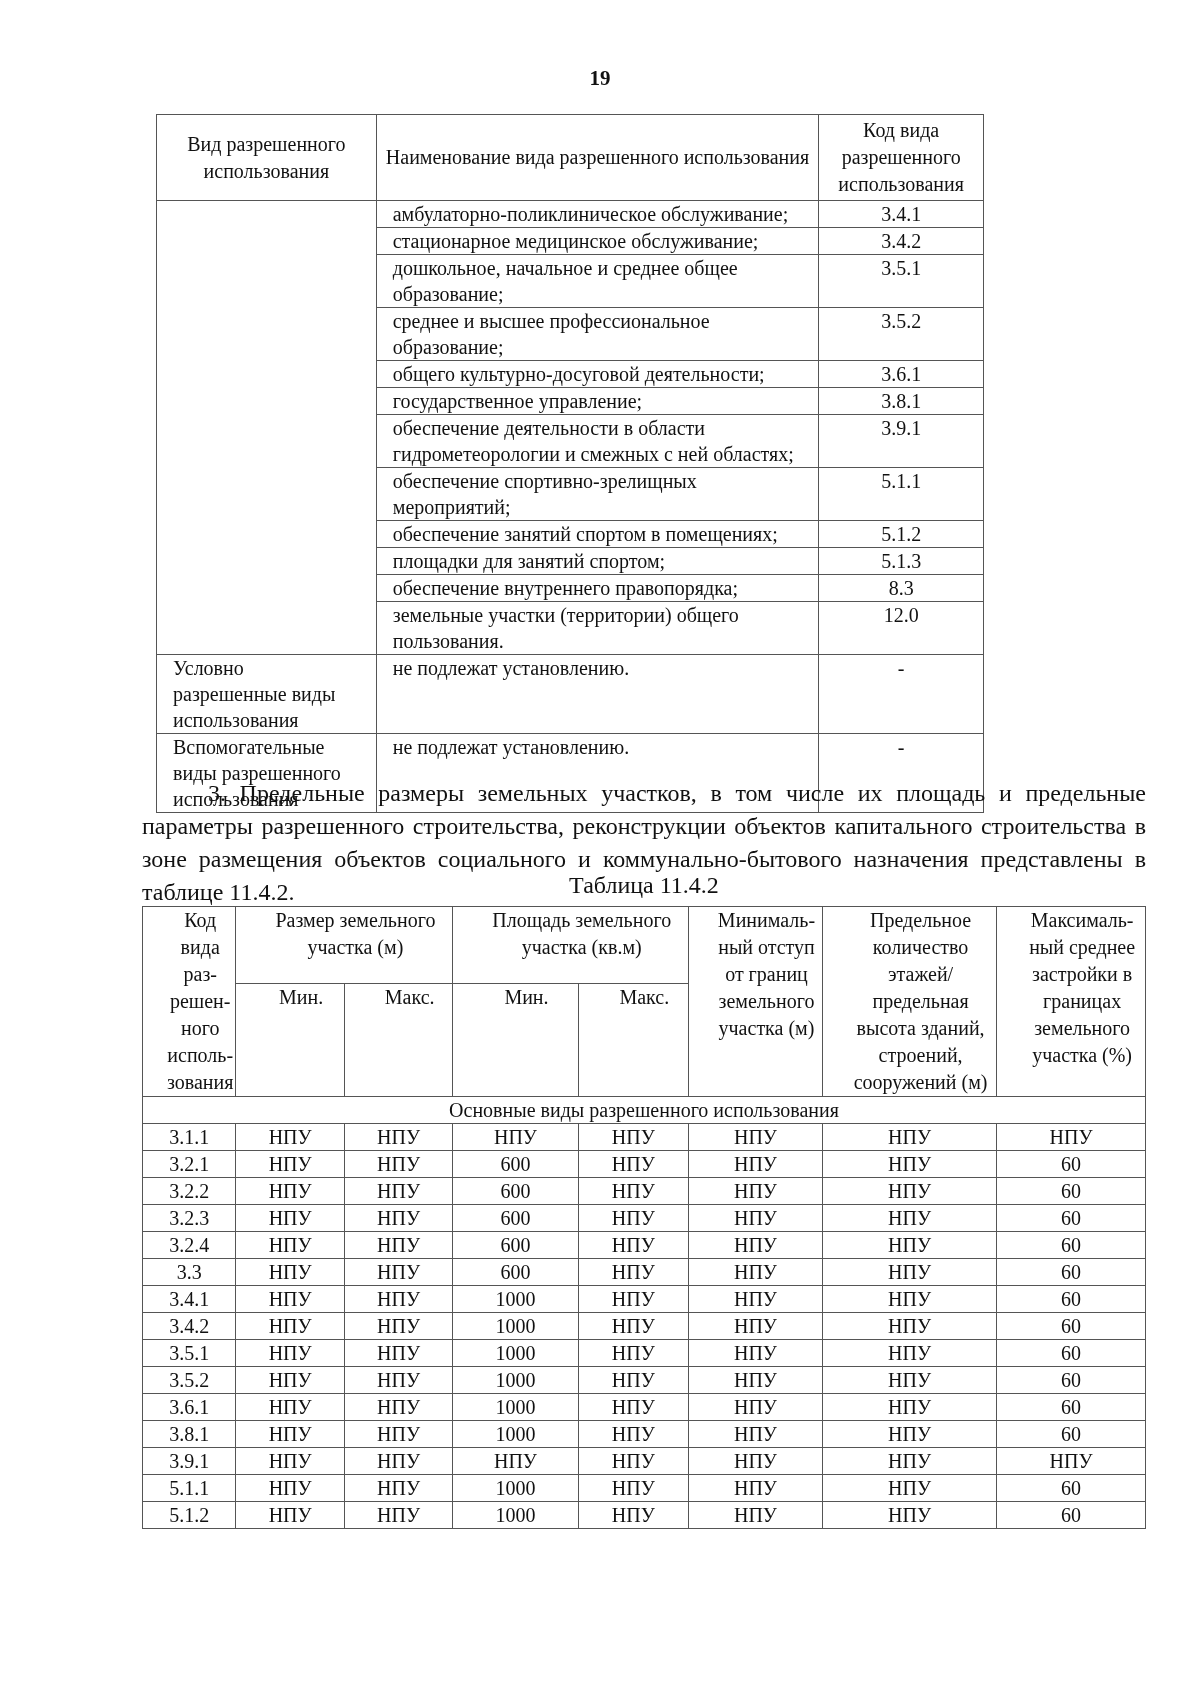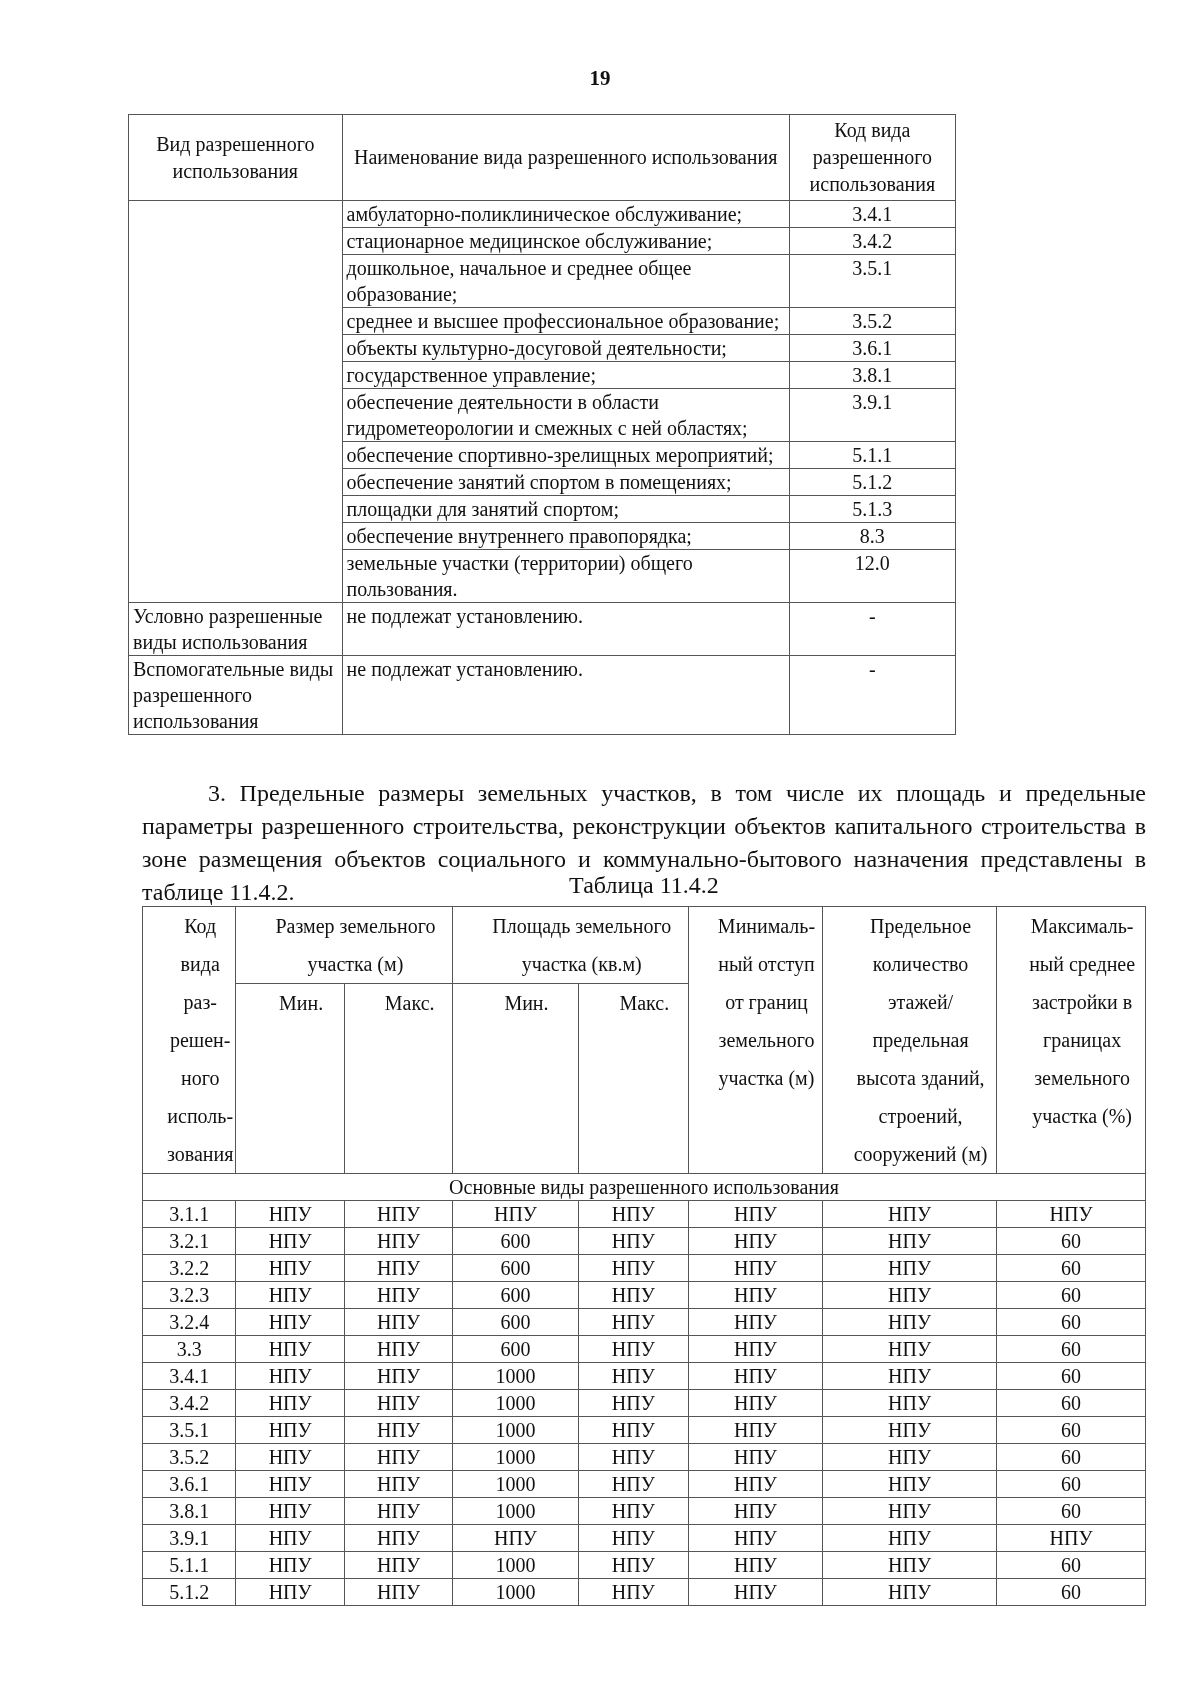--- a/index.html
+++ b/index.html
@@ -1,28 +1,28 @@
 <!DOCTYPE html>
 <html><head>
 <meta charset="utf-8">
 <style>
   html, body { margin: 0; padding: 0; background: #ffffff; }
   body { width: 1200px; height: 1698px; position: relative; font-family: "Liberation Serif", "DejaVu Serif", serif; color: #111; }
   .page-num { position: absolute; top: 66px; left: 0; width: 1200px; text-align: center; font-size: 21px; font-weight: bold; }
   table { border-collapse: collapse; }
   td, th { border: 1.5px solid #555; font-weight: normal; }
-  #t1 { position: absolute; top: 114px; left: 128px; width: 828px; font-size: 20px; }
-  #t1 td { padding: 0 4px; line-height: 26px; vertical-align: top; }
+  #t1 { position: absolute; top: 114px; left: 156px; width: 828px; font-size: 20px; }
+  #t1 td { padding: 0 16px; line-height: 26px; vertical-align: top; }
   #t1 thead td { text-align: center; vertical-align: middle; line-height: 27px; padding: 2px 4px; }
   #t1 .code { text-align: center; }
   .para { position: absolute; top: 744px; left: 142px; width: 1004px; font-size: 24px; line-height: 33px; text-align: justify; text-indent: 66px; margin-top: 33px; }
   .caption { position: absolute; top: 872px; left: 142px; width: 1004px; text-align: center; font-size: 24px; }
   #t2 { position: absolute; top: 906px; left: 142px; width: 1004px; font-size: 20px; }
   #t2 td { text-align: center; padding: 0 2px; line-height: 27px; }
-  #t2 thead td { vertical-align: top; line-height: 38px; padding-left: 24px; }
+  #t2 thead td { vertical-align: top; line-height: 27px; padding-left: 24px; }
   #t2 tbody td { line-height: 26px; }
 </style>
 </head>
 <body>
 
 <div class="page-num">19</div>
 
 <table id="t1">
   <colgroup>
       <col style="width:240px">
@@ -48,21 +48,21 @@
       </tr>
       <tr>
         <td>дошкольное, начальное и среднее общее образование;</td>
         <td class="code">3.5.1</td>
       </tr>
       <tr>
         <td>среднее и высшее профессиональное образование;</td>
         <td class="code">3.5.2</td>
       </tr>
       <tr>
-        <td>объекты культурно-досуговой деятельности;</td>
+        <td>общего культурно-досуговой деятельности;</td>
         <td class="code">3.6.1</td>
       </tr>
       <tr>
         <td>государственное управление;</td>
         <td class="code">3.8.1</td>
       </tr>
       <tr>
         <td>обеспечение деятельности в области гидрометеорологии и смежных с ней областях;</td>
         <td class="code">3.9.1</td>
       </tr>

